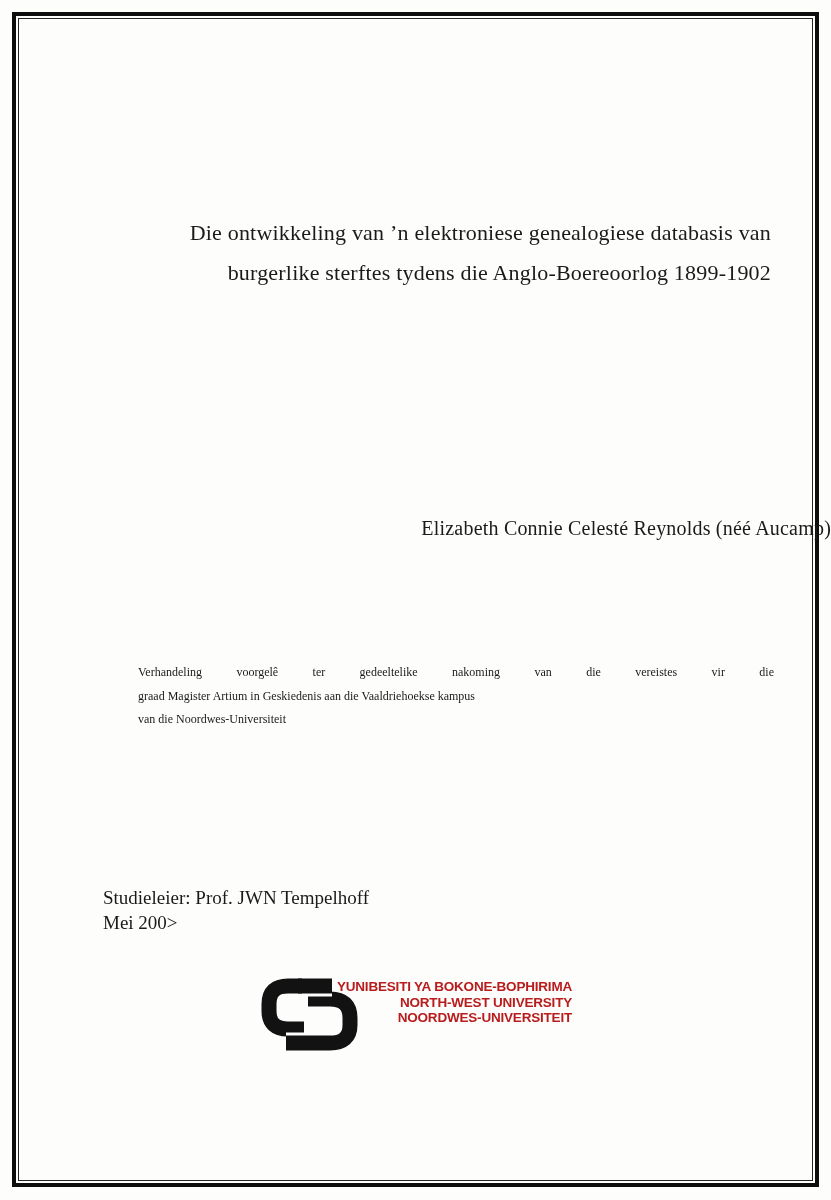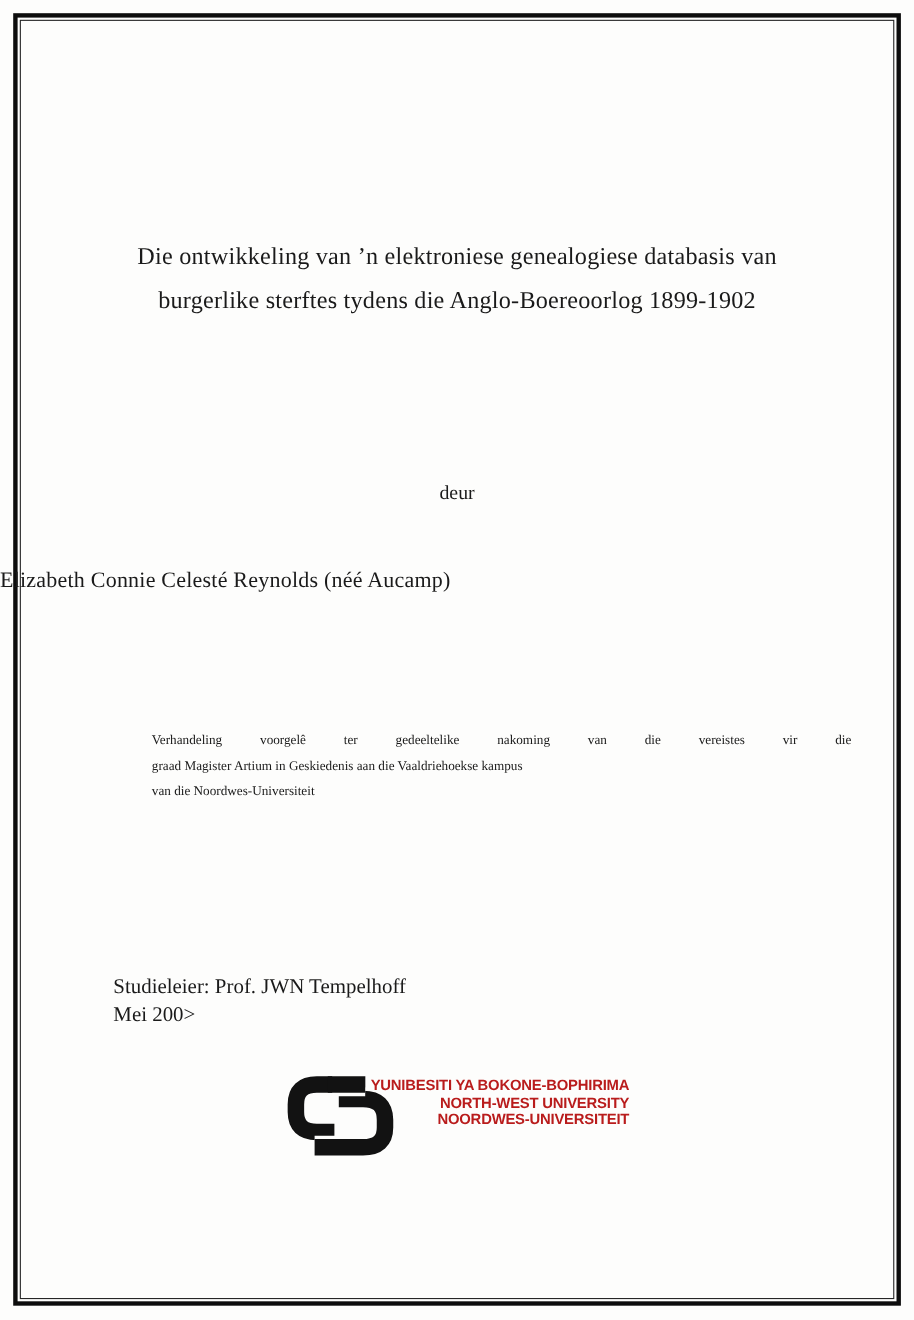--- a/index.html
+++ b/index.html
@@ -19,35 +19,35 @@
     border: 4px solid #0d0d0d;
   }
   .frame-inner {
     position: absolute;
     left: 2px; top: 2px; right: 2px; bottom: 2px;
     border: 1.5px solid #262626;
   }
   .title-block {
     position: absolute;
     top: 213px; left: 60px; right: 60px;
-    text-align: center;
+    text-align: right;
     font-size: 22px;
     line-height: 40px;
     letter-spacing: 0.2px;
   }
   .byline {
     position: absolute;
     top: 438px; left: 0; right: 0;
     text-align: center;
     font-size: 18px;
   }
   .author-line {
     position: absolute;
     top: 517px; left: 0; right: 0;
-    text-align: left;
+    text-align: right;
     font-size: 20px;
     letter-spacing: 0.2px;
   }
   .statement-block {
     position: absolute;
     left: 102px; top: 661px;
     width: 636px;
     font-size: 12px;
     line-height: 23.5px;
     margin-left: 36px;
@@ -95,21 +95,20 @@
 <div class="page">
   <div class="frame-outer">
     <div class="frame-inner"></div>
   </div>
 
   <div class="title-block">
     <div>Die ontwikkeling van ’n elektroniese genealogiese databasis van</div>
     <div>burgerlike sterftes tydens die Anglo-Boereoorlog 1899-1902</div>
   </div>
 
-  <div class="byline">deur</div>
 
   <div class="author-line">Elizabeth Connie Celesté Reynolds (néé Aucamp)</div>
 
   <div class="statement-block">
     <div class="statement-line justified">Verhandeling voorgelê ter gedeeltelike nakoming van die vereistes vir die</div>
     <div class="statement-line"><span>graad </span><span class="italic">Magister Artium</span><span> in Geskiedenis aan die Vaaldriehoekse kampus</span></div>
     <div class="statement-line">van die Noordwes-Universiteit</div>
   </div>
 
   <div class="supervisor-block">

